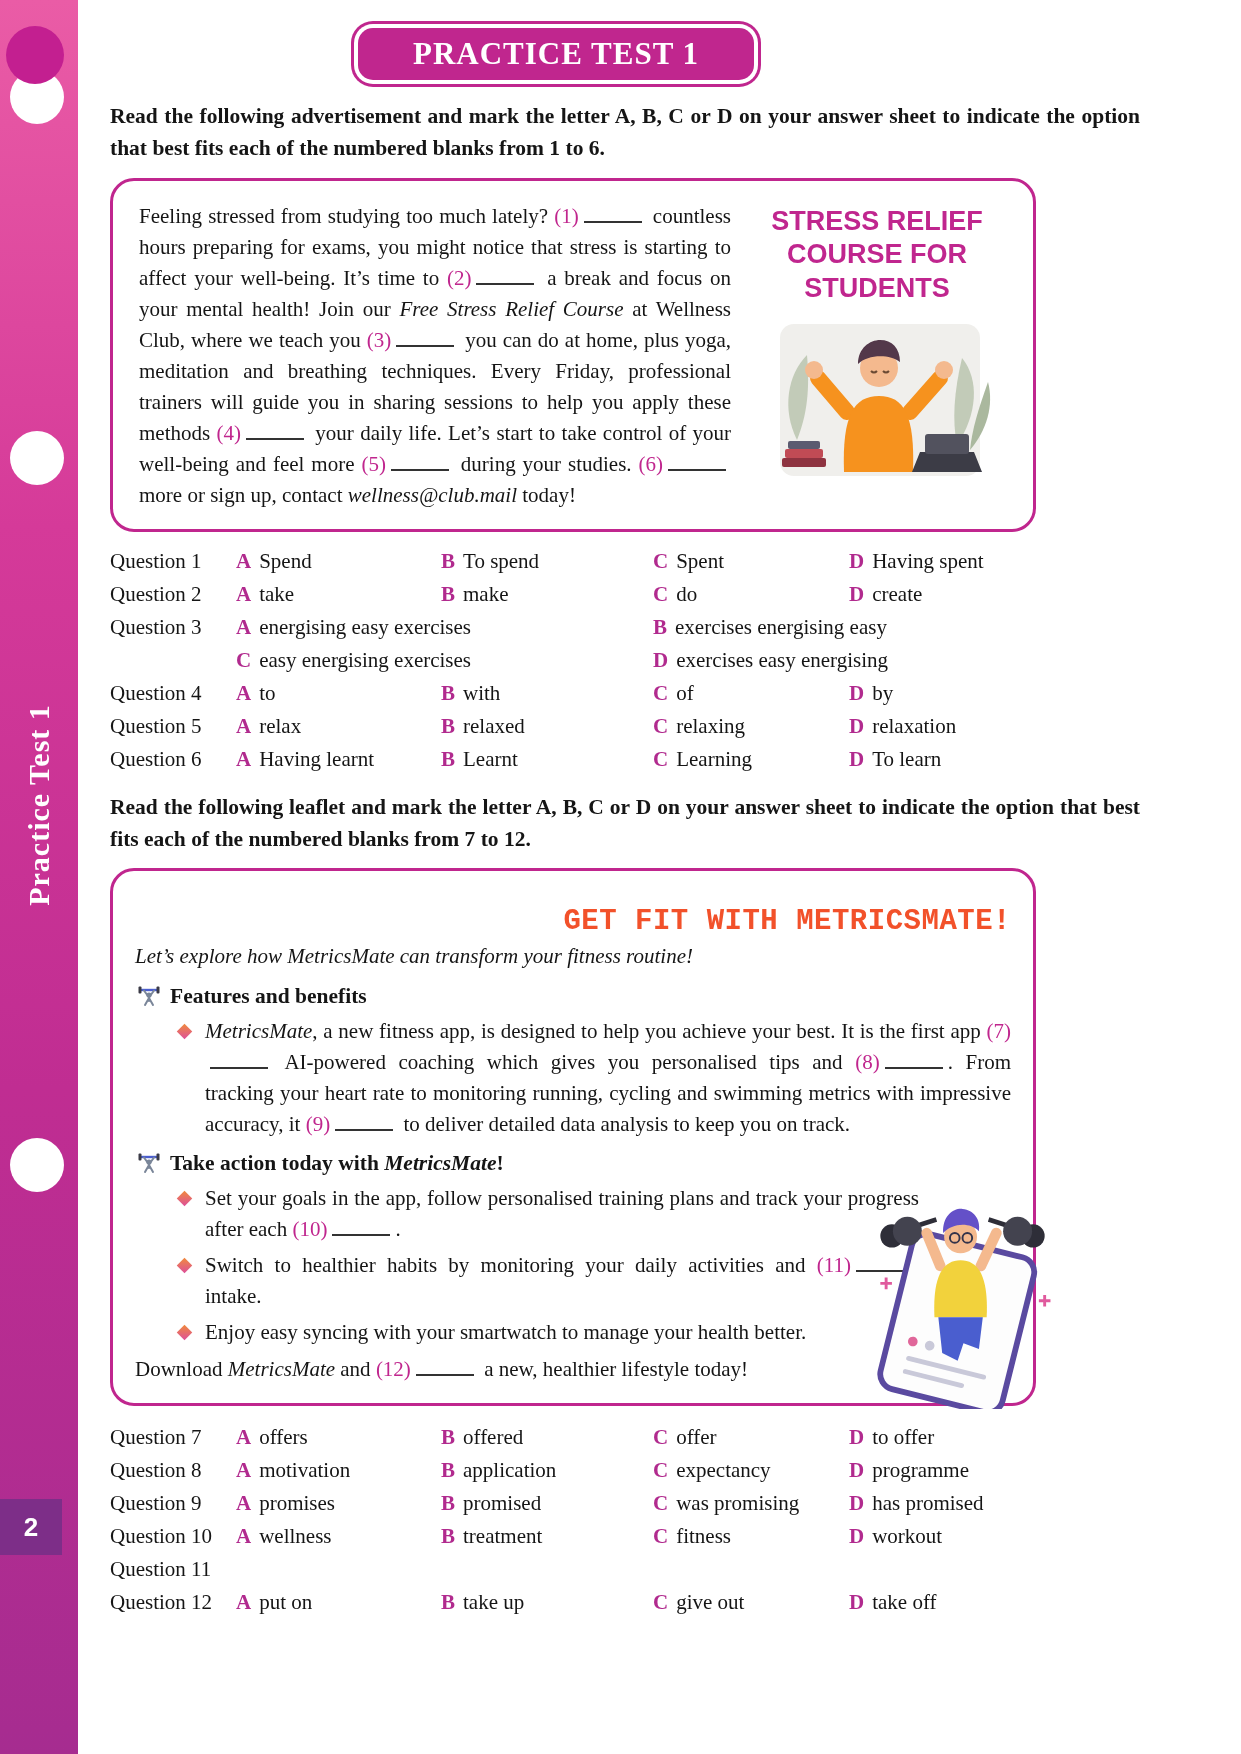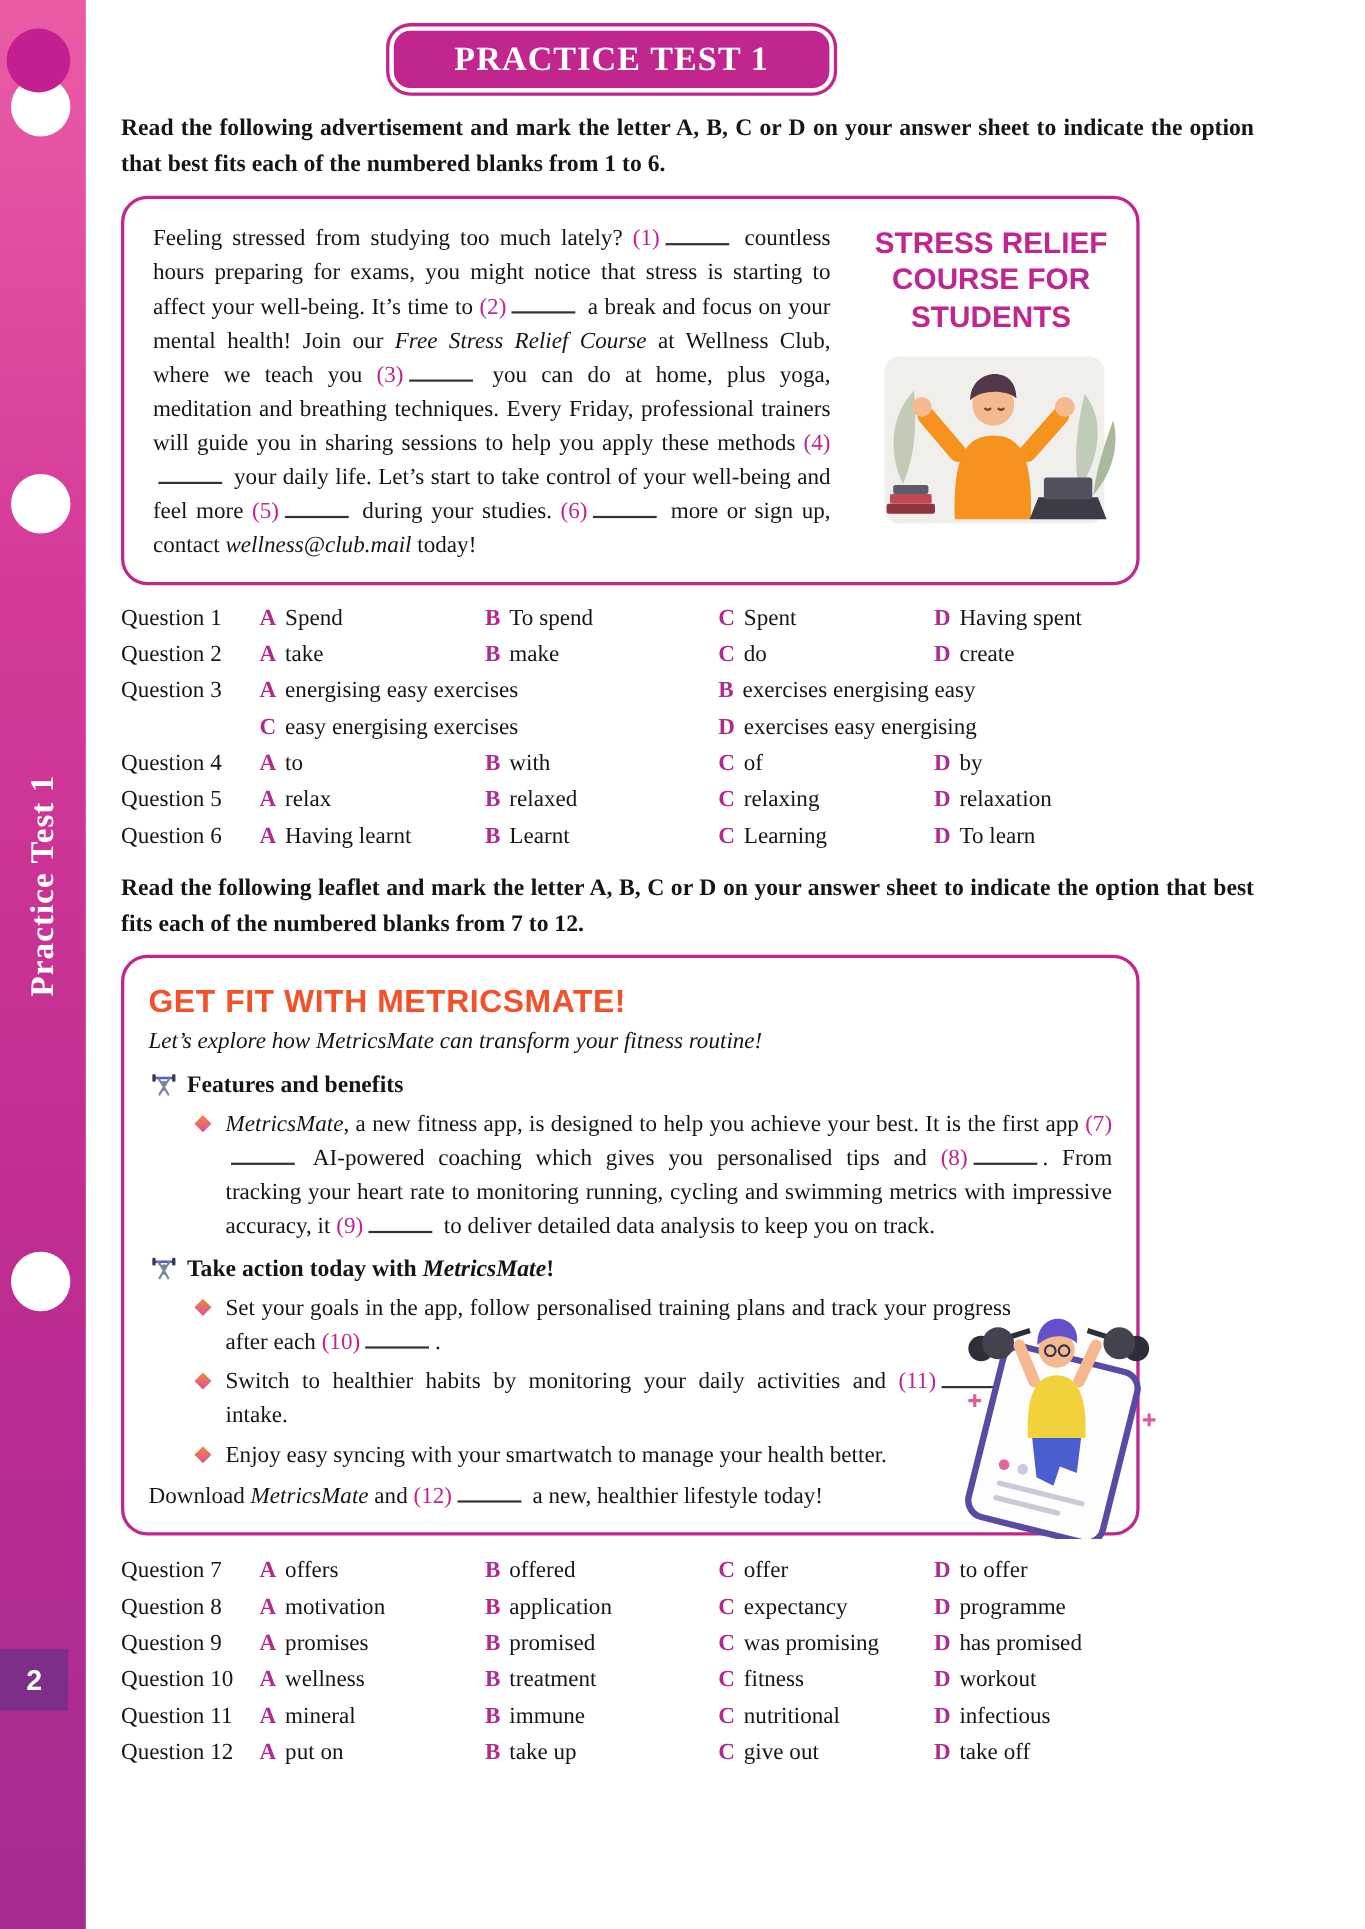--- a/index.html
+++ b/index.html
@@ -23,21 +23,21 @@
   .badge{position:absolute;left:358px;top:28px;width:396px;height:52px;background:#c0268e;color:#fff;
     border-radius:15px;box-shadow:0 0 0 4px #fff,0 0 0 7px #c0268e;
     display:flex;align-items:center;justify-content:center;
     font-weight:bold;font-size:31px;letter-spacing:1px;}
 
   
   .content{position:absolute;left:110px;top:100px;width:1030px;}
   .instr{font-weight:bold;font-size:21.5px;line-height:1.5;text-align:justify;margin-bottom:13px;}
 
   
-  .adbox{width:926px;border:3px solid #c0268e;border-radius:24px;padding:20px 6px 18px 26px;
+  .adbox{width:926px;border:3px solid #c0268e;border-radius:24px;padding:20px 30px 18px 26px;
     display:flex;gap:20px;margin-bottom:15px;background:#fff;}
   .ad-text{flex:1;font-size:21px;line-height:31px;text-align:justify;}
   .ad-right{width:252px;flex:none;display:flex;flex-direction:column;align-items:center;}
   .ad-heading{width:212px;text-align:center;color:#c0268e;font-family:"Liberation Sans",sans-serif;
     font-weight:bold;font-size:27px;line-height:1.25;margin-top:4px;}
   .ad-ill{width:250px;height:160px;margin-top:14px;}
 
   .bnum{color:#c0268e;}
   .bline{display:inline-block;width:58px;height:3px;border-bottom:2px solid #333;margin:0 5px 0 5px;}
   .it{font-style:italic;}
@@ -46,22 +46,22 @@
   .questions{margin-bottom:17px;}
   .q-row{display:flex;line-height:29px;margin-bottom:4px;font-size:21px;}
   .q-label{width:126px;flex:none;font-weight:normal;}
   .q-opts{flex:1;display:grid;grid-template-columns:205px 212px 196px 1fr;}
   .q-opts.wide{grid-template-columns:417px 1fr;row-gap:4px;}
   .opt-k{color:#b12a8e;font-weight:bold;margin-right:8px;}
 
   
   .leafbox{position:relative;width:926px;border:3px solid #c0268e;border-radius:24px;
     padding:16px 22px 18px;margin-bottom:17px;background:#fff;}
-  .leaf-title{text-align:left;color:#f2512a;font-family:Liberation Sans, sans-serif;
-    font-weight:bold;font-size:29px;letter-spacing:.5px;margin-top:8px;}
+  .leaf-title{text-align:right;color:#f2512a;font-family:Liberation Mono, monospace;
+    font-weight:bold;font-size:29px;letter-spacing:.5px;margin-top:18px;}
   .leaf-sub{text-align:left;font-style:italic;font-size:21px;margin:6px 0 12px;}
   .leaf-h{display:flex;align-items:center;gap:9px;font-weight:bold;font-size:21.5px;
     line-height:30px;margin:8px 0 4px 2px;}
   .wicon{width:24px;height:24px;flex:none;}
   .bullets{margin-left:44px;}
   .bullets.narrow{max-width:740px;}
   .bullet-row{display:flex;margin:5px 0;}
   .diamond{width:11px;height:11px;flex:none;margin:10px 15px 0 0;
     background:linear-gradient(135deg,#f08a3c,#dd4f9b);transform:rotate(45deg);}
   .bullet-text{font-size:21px;line-height:31px;text-align:justify;}
@@ -283,26 +283,20 @@
           <div class="q-label">Question 10</div>
           <div class="q-opts">
             <div class="opt"><span class="opt-k">A</span><span class="opt-t">wellness</span></div>
             <div class="opt"><span class="opt-k">B</span><span class="opt-t">treatment</span></div>
             <div class="opt"><span class="opt-k">C</span><span class="opt-t">fitness</span></div>
             <div class="opt"><span class="opt-k">D</span><span class="opt-t">workout</span></div>
           </div>
         </div>
         <div class="q-row">
           <div class="q-label">Question 11</div>
-          <div class="q-opts">
-            <div class="opt"><span class="opt-k">A</span><span class="opt-t">mineral</span></div>
-            <div class="opt"><span class="opt-k">B</span><span class="opt-t">immune</span></div>
-            <div class="opt"><span class="opt-k">C</span><span class="opt-t">nutritional</span></div>
-            <div class="opt"><span class="opt-k">D</span><span class="opt-t">infectious</span></div>
-          </div>
         </div>
         <div class="q-row">
           <div class="q-label">Question 12</div>
           <div class="q-opts">
             <div class="opt"><span class="opt-k">A</span><span class="opt-t">put on</span></div>
             <div class="opt"><span class="opt-k">B</span><span class="opt-t">take up</span></div>
             <div class="opt"><span class="opt-k">C</span><span class="opt-t">give out</span></div>
             <div class="opt"><span class="opt-k">D</span><span class="opt-t">take off</span></div>
           </div>
         </div>

